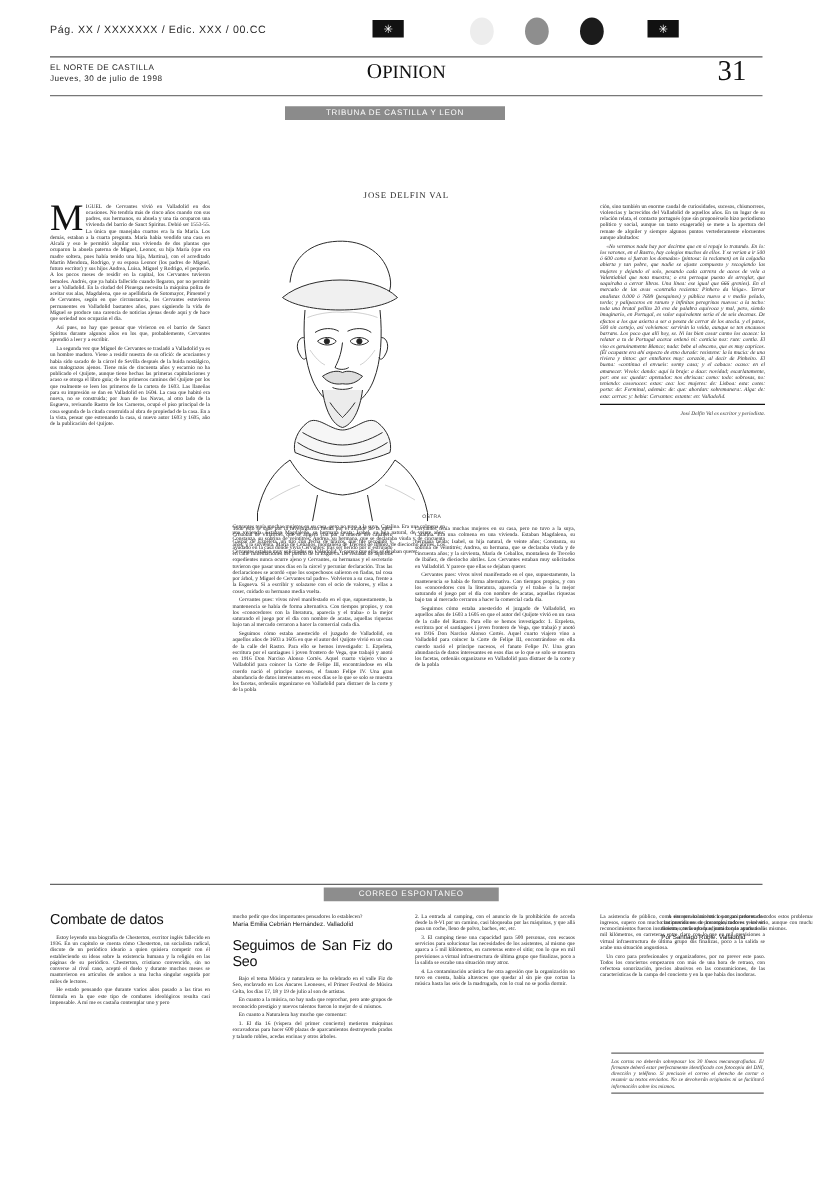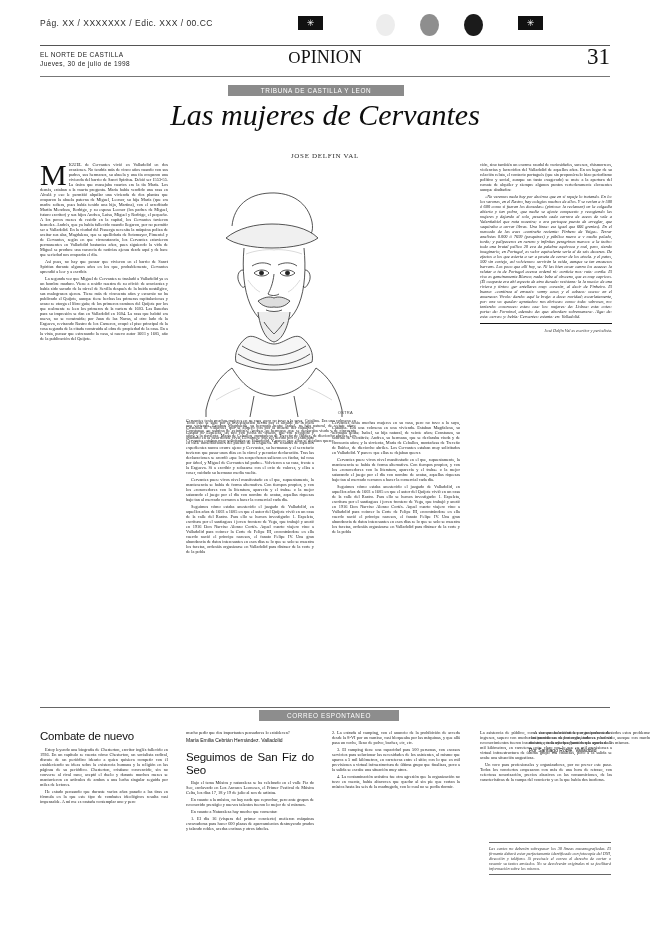--- a/index.html
+++ b/index.html
@@ -16,22 +16,22 @@
   .dot{position:absolute;top:14px;width:19px;height:22px;border-radius:50%;}
 
   .rule-top{position:absolute;left:40px;top:45px;width:570px;height:1px;background:#555;}
 
   
   .masthead{position:absolute;left:40px;top:50px;width:570px;height:26px;}
   .mh-left{position:absolute;left:0;top:0;font-family:"Liberation Sans",sans-serif;font-size:6.5px;
            line-height:9px;letter-spacing:.4px;color:#222;}
   .mh-mid{position:absolute;left:0;right:0;top:-3px;text-align:center;
           font-family:"Liberation Serif",serif;font-size:17px;color:#111;}
-  .mh-mid .sc{font-size:18px;margin-top:42px;}
-  .mh-right{position:absolute;right:0;top:-6px;font-family:"Liberation Serif",serif;
+  .mh-mid .sc{font-size:15px;margin-top:42px;}
+  .mh-right{position:absolute;right:13px;top:-6px;font-family:"Liberation Serif",serif;
             font-size:23px;color:#111;}
   .rule-mast{position:absolute;left:40px;top:76px;width:570px;height:1px;background:#777;}
 
   
   .tribuna{position:absolute;left:228px;top:85px;width:176px;height:11px;background:#8b8b8b;}
   .tribuna span{display:block;text-align:center;font-family:"Liberation Sans",sans-serif;
                 font-size:6.4px;line-height:11px;letter-spacing:.6px;color:#fff;}
   .headline{position:absolute;left:40px;top:98px;width:570px;text-align:center;
             font-family:"Liberation Serif",serif;font-style:italic;font-size:30px;color:#0d0d0d;}
   .byline{position:absolute;left:40px;top:136px;width:570px;text-align:center;
@@ -106,21 +106,20 @@
       <div>Jueves, 30 de julio de 1998</div>
     </div>
     <div class="mh-mid"><span>O</span><span class="sc">PINION</span></div>
     <div class="mh-right">31</div>
   </div>
   <div class="rule-mast"></div>
 
   <div class="tribuna">
     <span>TRIBUNA DE CASTILLA Y LEON</span>
   </div>
-  <div class="headline">Las mujeres de Cervantes</div>
   <div class="byline">JOSE DELFIN VAL</div>
 
   <div class="illu">
     <svg width="170" height="255" viewBox="0 0 170 255">
       <rect x="0" y="0" width="170" height="255" fill="#ffffff"></rect>
       <g stroke="#2a2a2a" fill="none" stroke-width="0.8">
 
         <path d="M46 64 C48 44 62 32 84 31 C106 30 122 41 126 60 C128 70 124 76 118 78"></path>
         <path d="M40 76 C52 66 70 62 86 62 C104 62 122 66 132 76 C124 82 106 86 86 86 C66 86 48 82 40 76 Z" fill="#f0f0f0"></path>
 
@@ -203,21 +202,21 @@
   </div>
 
   <div class="rule-sec"></div>
   <div class="correo">
     <span>CORREO ESPONTANEO</span>
   </div>
 
   <div class="letters">
 
     <div class="lcol" style="left:0;">
-      <div class="lhead">Combate de nuevo</div>
+      <div class="lhead">Combate de datos</div>
       <p>Estoy leyendo una biografía de Chesterton, escritor inglés fallecido en 1936. En un capítulo se cuenta cómo Chesterton, un socialista radical, discute de un periódico ideario a quien quisiera competir con él estableciendo su ideas sobre la existencia humana y la religión en las páginas de su periódico. Chesterton, cristiano convencido, sin no converse al rival cano, aceptó el duelo y durante muchos meses se mantuvieron en artículos de ambos a una lucha singular seguida por miles de lectores.</p>
       <p>He estado pensando que durante varios años pasado a las tiras en fórmula en la que este tipo de combates ideológicos resulta casi impensable. A mí me es castaña contemplar uno y pero</p>
     </div>
 
     <div class="lcol" style="left:146px;">
       <p class="ni">mucho pedir que dos importantes pensadores lo establecen?</p>
       <div class="sign">María Emilia Cebrián Hernández. Valladolid</div>
       <div class="lhead sp">Seguimos de San Fiz do Seo</div>
       <p>Bajo el tema Música y naturaleza se ha celebrado en el valle Fiz do Seo, enclavado en Los Ancares Leoneses, el Primer Festival de Música Celta, los días 17, 18 y 19 de julio al son de artistas.</p>
       <p>En cuanto a la música, no hay nada que reprochar, pero ante grupos de reconocido prestigio y nuevos talentos fueron lo mejor de sí mismos.</p>

